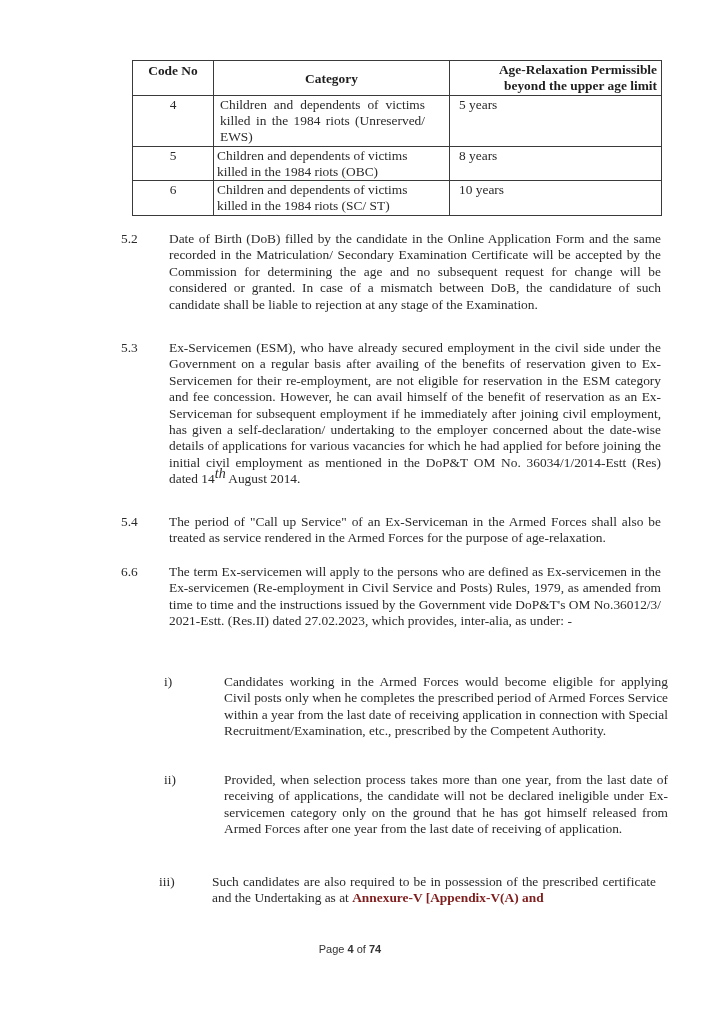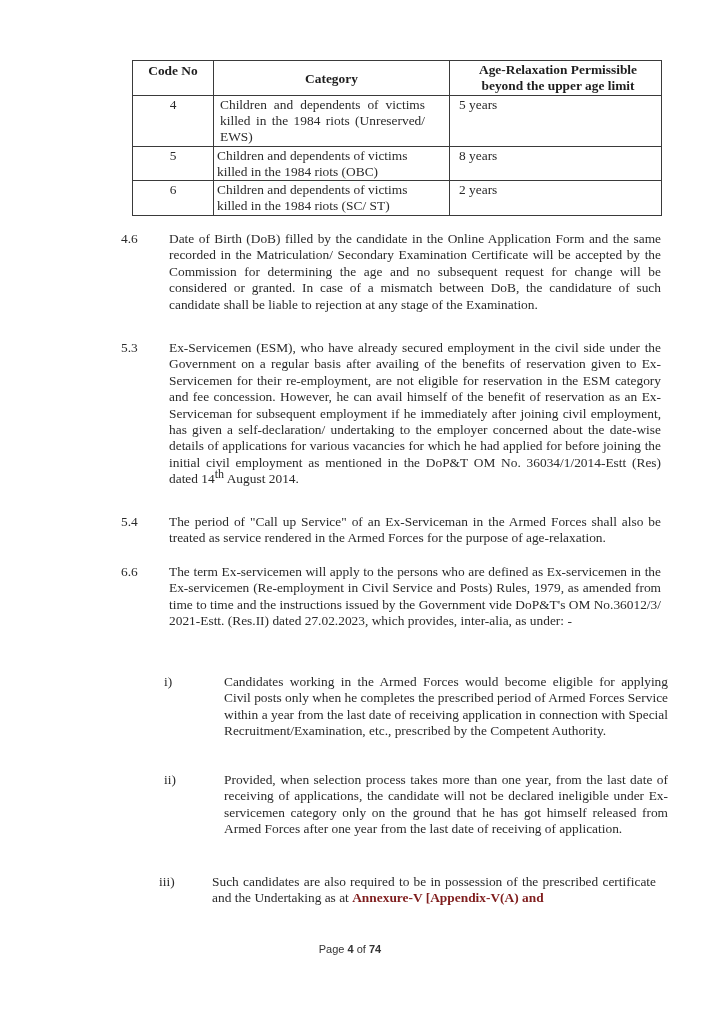--- a/index.html
+++ b/index.html
@@ -14,21 +14,21 @@
   table.relax {
     position: absolute; left: 116px; top: 60px; width: 530px;
     border-collapse: collapse; font-size: 13.4px; line-height: 16px;
   }
   table.relax th, table.relax td {
     border: 1px solid #3a3a3a; vertical-align: top; padding: 1px 4px 0 4px;
   }
   table.relax th { font-weight: bold; color: #1e1e1e; }
   table.relax th.c1 { width: 72px; text-align: center; padding-top: 2px; height: 32px; }
   table.relax th.c2 { width: 227px; text-align: center; padding-top: 10px; }
-  table.relax th.c3 { text-align: center; padding-left: 9px; }
+  table.relax th.c3 { text-align: right; padding-left: 9px; }
   table.relax td.code { text-align: center; }
   table.relax td.cat { text-align: justify; padding-left: 6px; padding-right: 24px; }
   table.relax td.age { padding-left: 9px; }
 
   
   .para { position: absolute; font-size: 13.4px; line-height: 16.4px; }
   .para .num { position: absolute; left: 0; top: 0; }
   .para .text { position: absolute; text-align: justify; }
   .p52 { left: 105px; top: 231px; }
   .p53 { left: 105px; top: 340px; }
@@ -37,21 +37,21 @@
   .para .text { left: 48px; width: 492px; }
 
   .sub { position: absolute; font-size: 13.4px; line-height: 16.4px; }
   .sub .num { position: absolute; left: 0; top: 0; }
   .sub .text { position: absolute; left: 60px; width: 444px; text-align: justify; }
   .si   { left: 148px; top: 674px; }
   .sii  { left: 148px; top: 772px; }
   .siii { left: 143px; top: 874px; }
   .siii .text { left: 53px; }
 
-  sup { font-size: 12px; line-height: 0; vertical-align: super; }
+  sup { font-size: 14px; line-height: 0; vertical-align: super; font-style: italic; }
   b.annex { font-weight: bold; color: #7f1d1d; }
 
   .footer {
     position: absolute; left: 0; width: 668px; top: 943px; text-align: center;
     font-family: "Liberation Sans", "DejaVu Sans", sans-serif; font-size: 11px; color: #333;
   }
   .footer b { font-weight: bold; }
 </style>
 </head>
 <body>
@@ -73,27 +73,27 @@
         <td class="age">5 years</td>
       </tr>
       <tr style="height:33px">
         <td class="code">5</td>
         <td class="cat" style="text-align:left;padding-left:3px">Children and dependents of victims killed in the 1984 riots (OBC)</td>
         <td class="age">8 years</td>
       </tr>
       <tr style="height:35px">
         <td class="code">6</td>
         <td class="cat" style="text-align:left;padding-left:3px">Children and dependents of victims killed in the 1984 riots (SC/ ST)</td>
-        <td class="age">2 years</td>
+        <td class="age">10 years</td>
       </tr>
     </tbody>
   </table>
 
   <div class="para p52">
-    <span class="num">4.6</span>
+    <span class="num">5.2</span>
     <div class="text">Date of Birth (DoB) filled by the candidate in the Online Application Form and the same recorded in the Matriculation/ Secondary Examination Certificate will be accepted by the Commission for determining the age and no subsequent request for change will be considered or granted. In case of a mismatch between DoB, the candidature of such candidate shall be liable to rejection at any stage of the Examination.</div>
   </div>
 
   <div class="para p53">
     <span class="num">5.3</span>
     <div class="text"><span>Ex-Servicemen (ESM), who have already secured employment in the civil side under the Government on a regular basis after availing of the benefits of reservation given to Ex-Servicemen for their re-employment, are not eligible for reservation in the ESM category and fee concession. However, he can avail himself of the benefit of reservation as an Ex-Serviceman for subsequent employment if he immediately after joining civil employment, has given a self-declaration/ undertaking to the employer concerned about the date-wise details of applications for various vacancies for which he had applied for before joining the initial civil employment as mentioned in the DoP&amp;T OM No. 36034/1/2014-Estt (Res) dated 14</span><sup>th</sup><span> August 2014.</span></div>
   </div>
 
   <div class="para p54">
     <span class="num">5.4</span>

